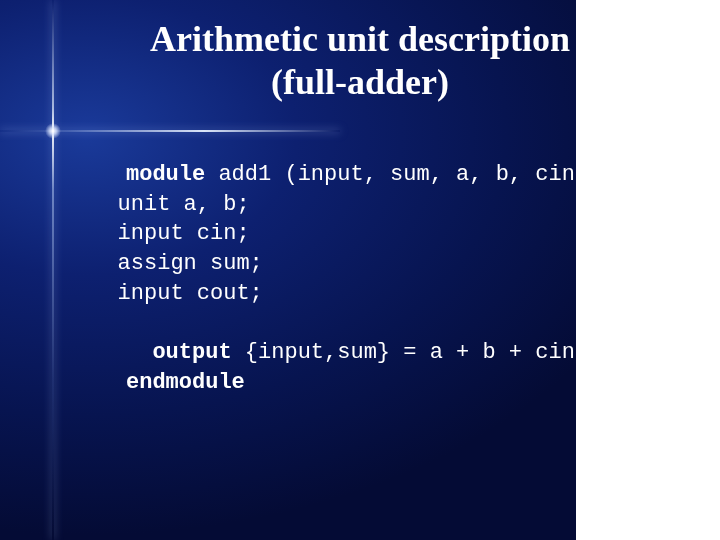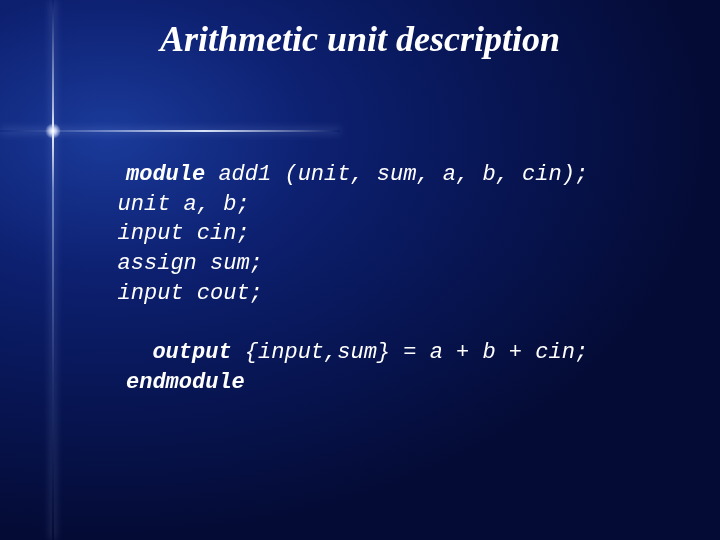--- a/index.html
+++ b/index.html
@@ -3,27 +3,26 @@
 <meta charset="utf-8">
 <style>
   html, body {
     margin: 0;
     padding: 0;
     width: 720px;
     height: 540px;
     overflow: hidden;
   }
   .slide {
-    width: 720px;
+    width: 576px;
     height: 540px;
     background: radial-gradient(ellipse 600px 400px at 15% 25%, #1a3a9a 0%, #0d2070 35%, #071450 70%, #040b35 100%);
     position: relative;
     font-family: "Courier New", monospace;
     color: #ffffff;
-    font-style: italic;
   }
   .flare-h {
     position: absolute;
     left: 0;
     top: 130px;
     width: 340px;
     height: 2px;
     background: linear-gradient(to right, rgba(200,220,255,0.0) 0%, rgba(200,220,255,0.25) 20%, rgba(230,240,255,0.95) 60%, rgba(255,255,255,0.0) 100%);
     box-shadow: 0 0 8px rgba(180,200,255,0.5);
   }
@@ -80,23 +79,24 @@
 <body>
 
 <div class="slide">
 
   <div class="flare-h"></div>
   <div class="flare-v"></div>
   <div class="flare-core"></div>
 
   <div class="title">
     <span>Arithmetic unit description</span><br>
+    <span>(full-adder)</span>
   </div>
 
-  <div class="code"><span class="kw">module</span><span> add1 (unit, sum, a, b, cin);</span>
+  <div class="code"><span class="kw">module</span><span> add1 (input, sum, a, b, cin);</span>
 <span class="indent"></span><span>unit a, b;</span>
 <span class="indent"></span><span>input cin;</span>
 <span class="indent"></span><span>assign sum;</span>
 <span class="indent"></span><span>input cout;</span>
 
   <span class="kw">output</span><span> {input,sum} = a + b + cin;</span>
 <span class="kw">endmodule</span></div>
 
 </div>
 

